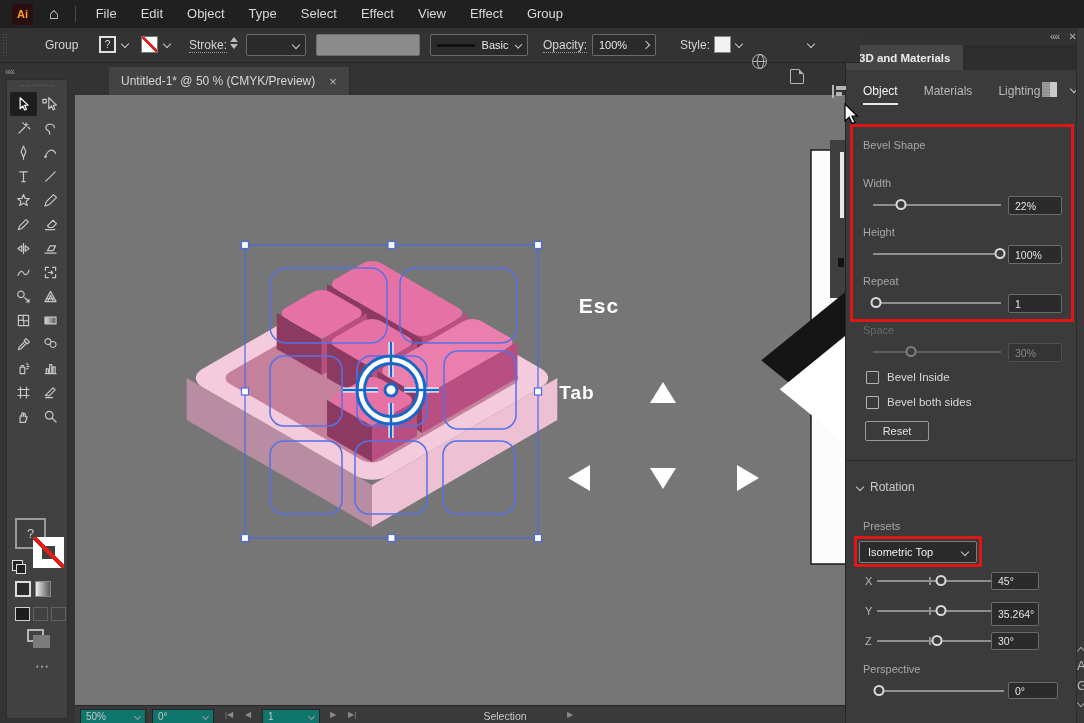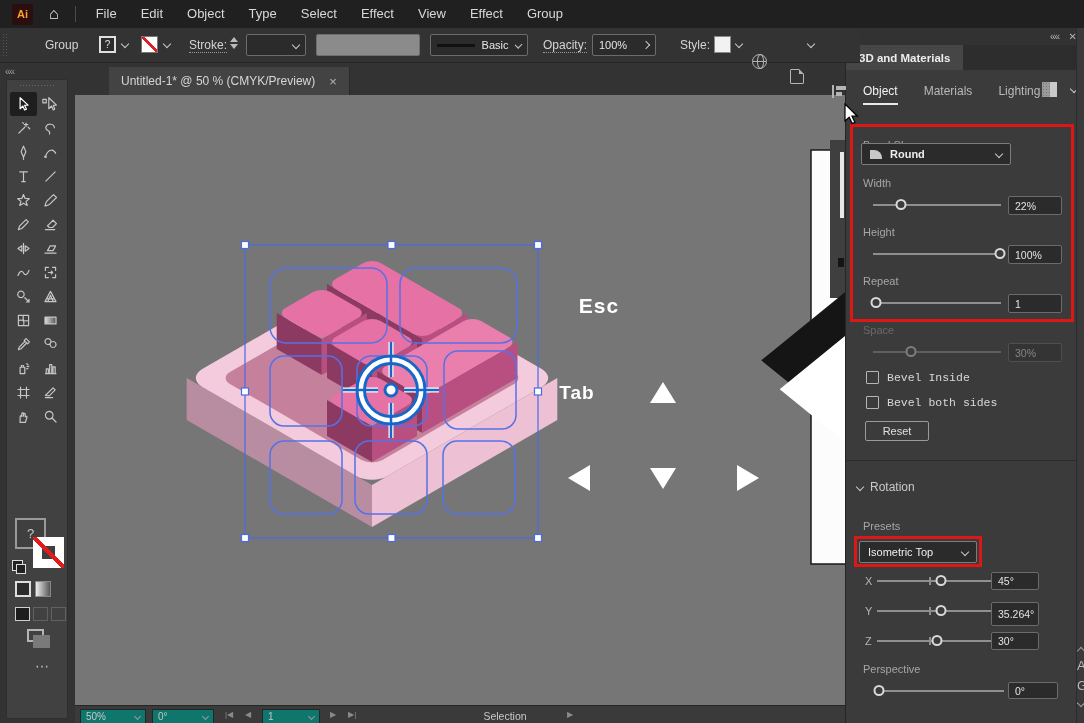--- a/index.html
+++ b/index.html
@@ -129,21 +129,21 @@
     border-radius:2px; display:flex; align-items:center; padding:0 8px; color:#ededed; font-size:11px; }
   .pdd .chev { margin-left:auto; }
   .bevel-ic { width:12px; height:9px; background:#c9c9c9; border-top-right-radius:8px; margin-right:8px; }
   .slider { position:absolute; height:14px; }
   .slider .track { position:absolute; left:0; right:0; top:6px; height:1.5px; background:#8f8f8f; }
   .slider .tick { position:absolute; top:3px; width:1.5px; height:8px; background:#8f8f8f; }
   .slider .thumb { position:absolute; top:1px; width:11px; height:11px; border:2px solid #d9d9d9;
     border-radius:50%; background:#3b3b3b; transform:translateX(-50%); }
   .pgroup-disabled { opacity:.42; }
   .cbx { position:absolute; width:13px; height:13px; border:1.5px solid #b5b5b5; border-radius:1px; }
-  .cbx-label { position:absolute; color:#d8d8d8; font-size:11.5px;font-family:Liberation Mono, monospace; }
+  .cbx-label { position:absolute; color:#d8d8d8; font-size:11.5px; }
   #reset-btn { position:absolute; left:19px; top:351px; width:64px; height:20px;
     background:transparent; border:1px solid #9a9a9a; border-radius:2px; color:#e0e0e0;
     font-size:11px; display:flex; align-items:center; justify-content:center; }
   .pdivider { position:absolute; left:0; top:390px; width:231px; height:1px; background:#2c2c2c; }
   #rot-header { position:absolute; left:11px; top:410px; display:flex; align-items:center;
     gap:7px; color:#c9c9c9; font-size:12px; }
   .axis-label { position:absolute; left:19px; color:#b5b5b5; font-size:11px; }
   .red-box { position:absolute; border:3px solid #dc1716; pointer-events:none; z-index:6; }
 
   
@@ -619,25 +619,20 @@
         <span class="ptab">Materials</span>
         <span class="ptab">Lighting</span>
       </div>
     <div id="panel-opts"></div>
     <span class="chev" id="panel-opts-chev"></span>
 
     <div class="red-box" style="left:4px; top:54px; width:224px; height:198px"></div>
     <div class="red-box" style="left:8px; top:466px; width:128px; height:31px"></div>
 
     <span class="plabel" style="top:69px">Bevel Shape</span>
-    <div class="pdd" style="left:15px; top:73px; width:150px">
-      <span class="bevel-ic"></span>
-      <span style="font-weight:bold">Round</span>
-      <span class="chev"></span>
-    </div>
 
     <span class="plabel" style="top:107px">Width</span>
     <div class="slider" style="left:27px; top:128px; width:128px">
       <div class="track"></div>
         <div class="thumb" style="left: 22%;"></div>
     </div>
     <div class="pvalue-field" style="left:162px; top:126px; width:54px">
       <span>22%</span>
     </div>
 

